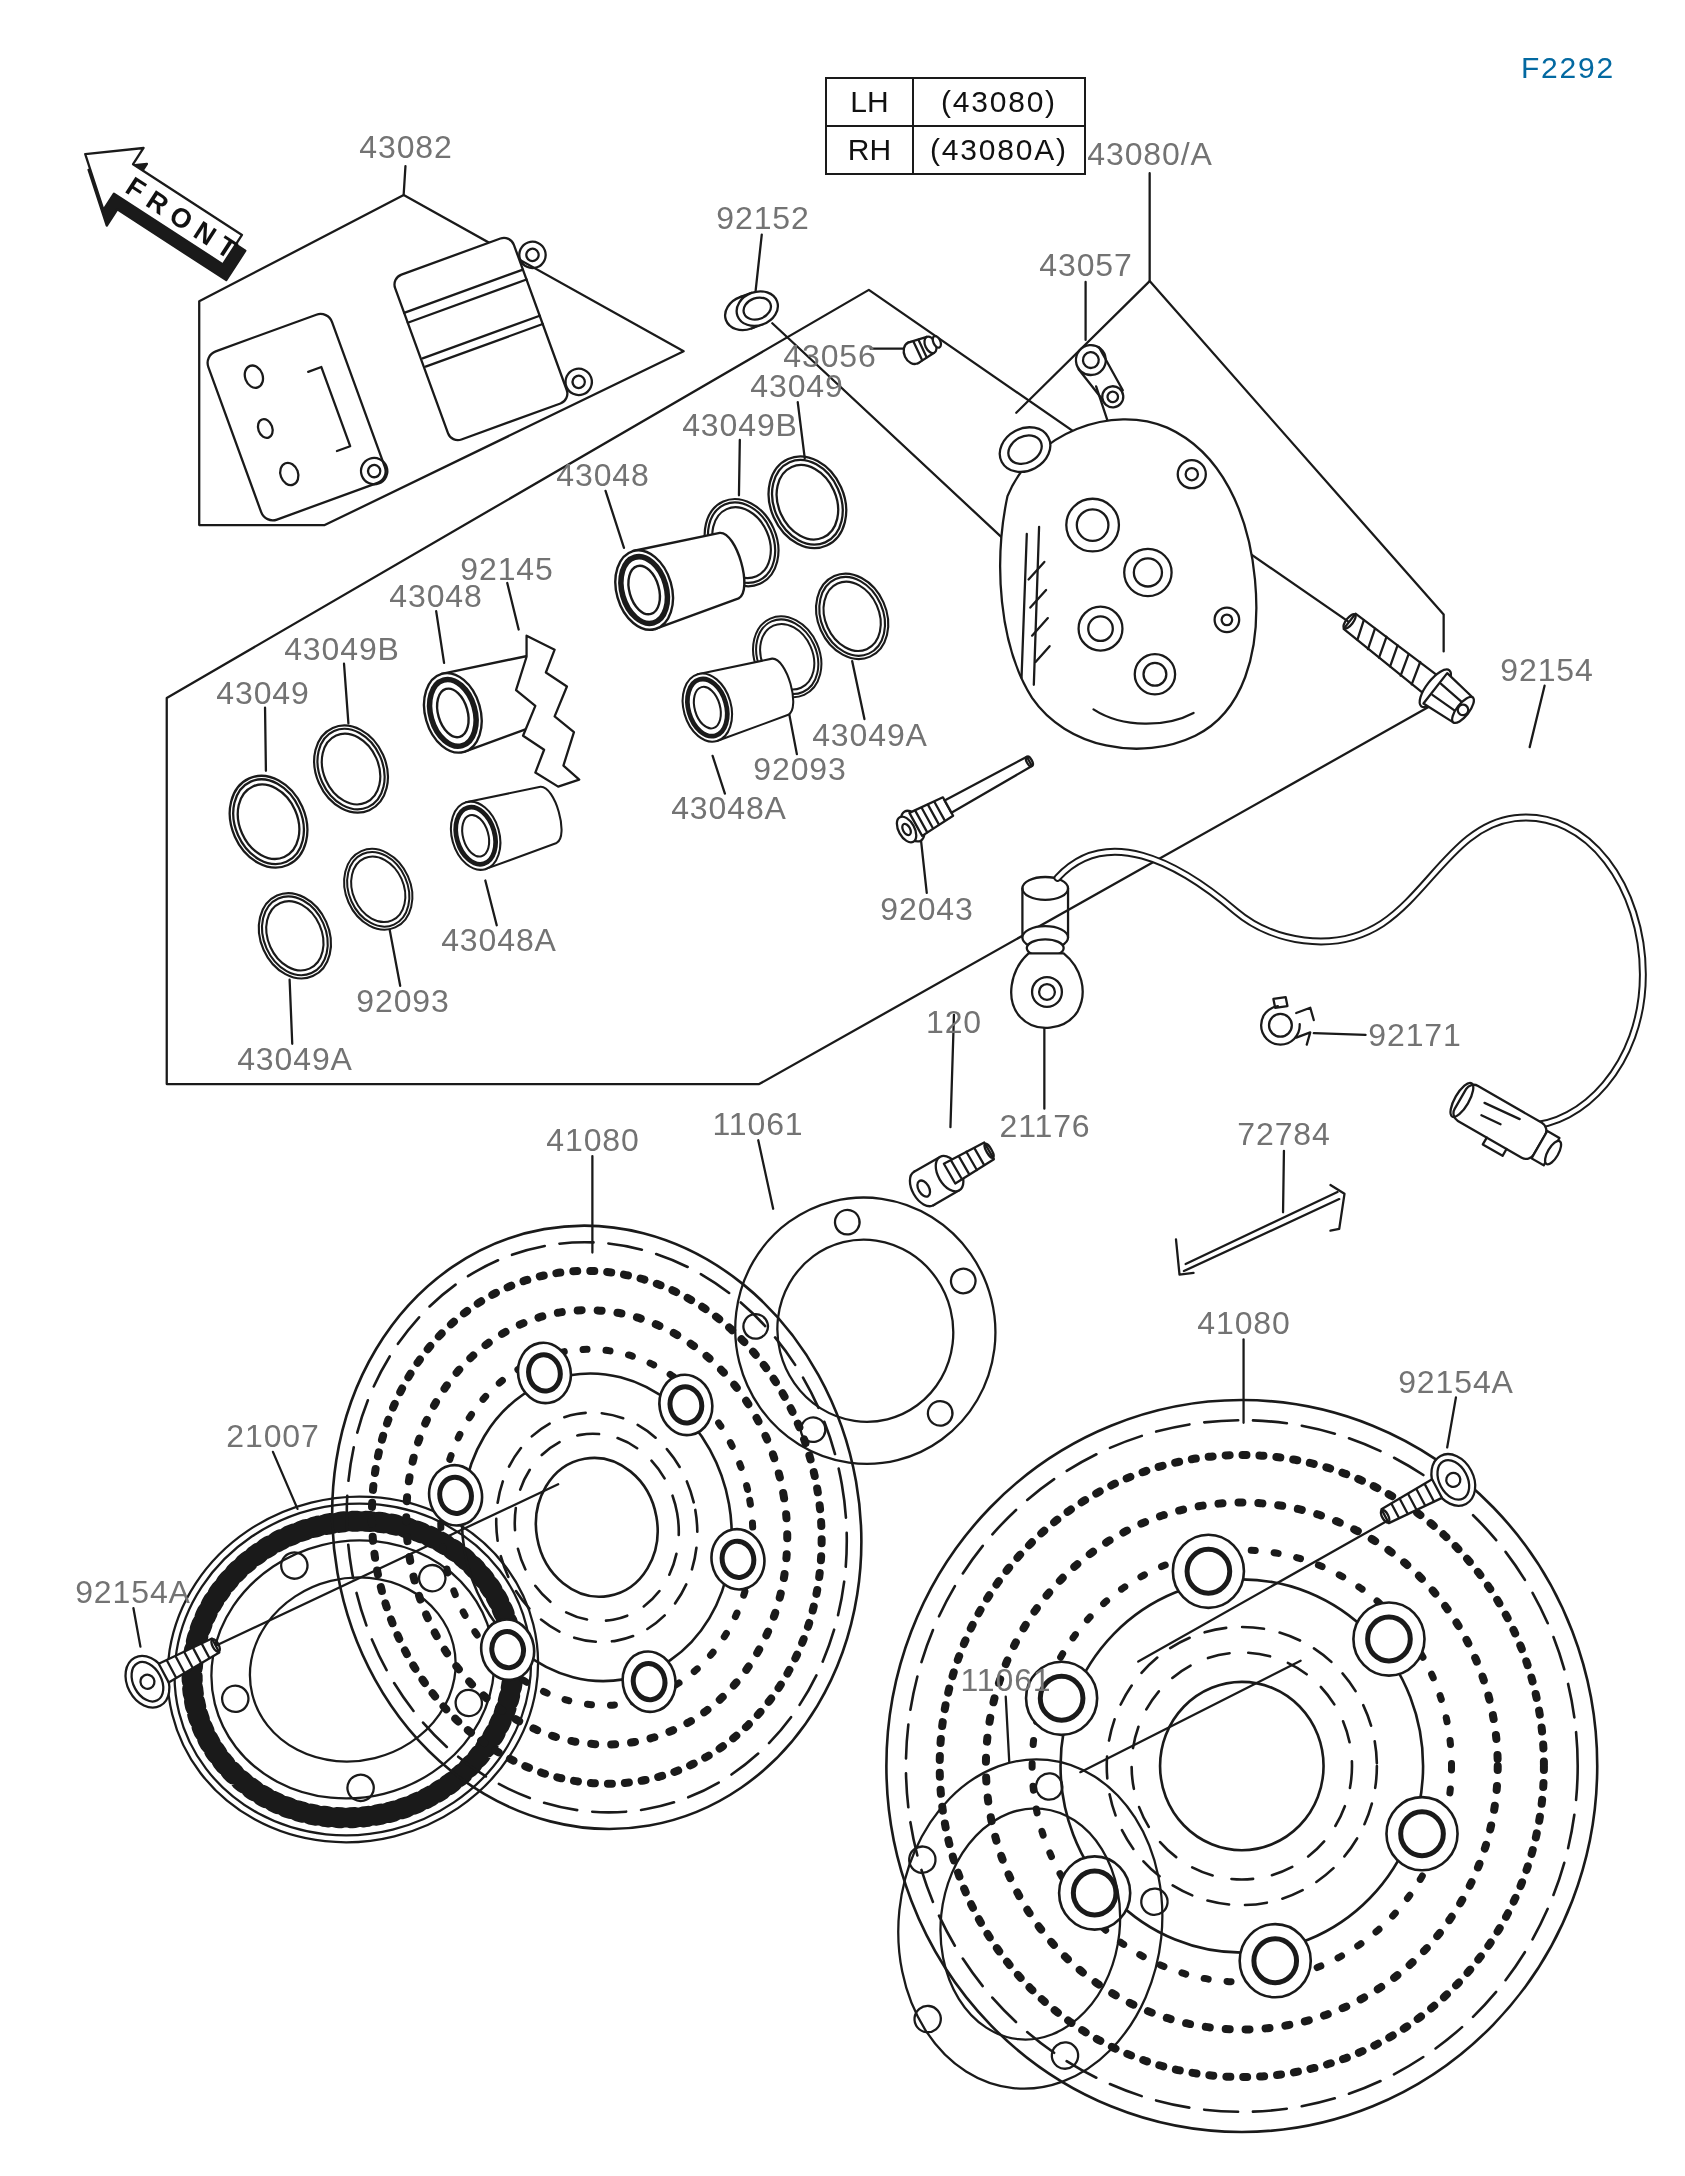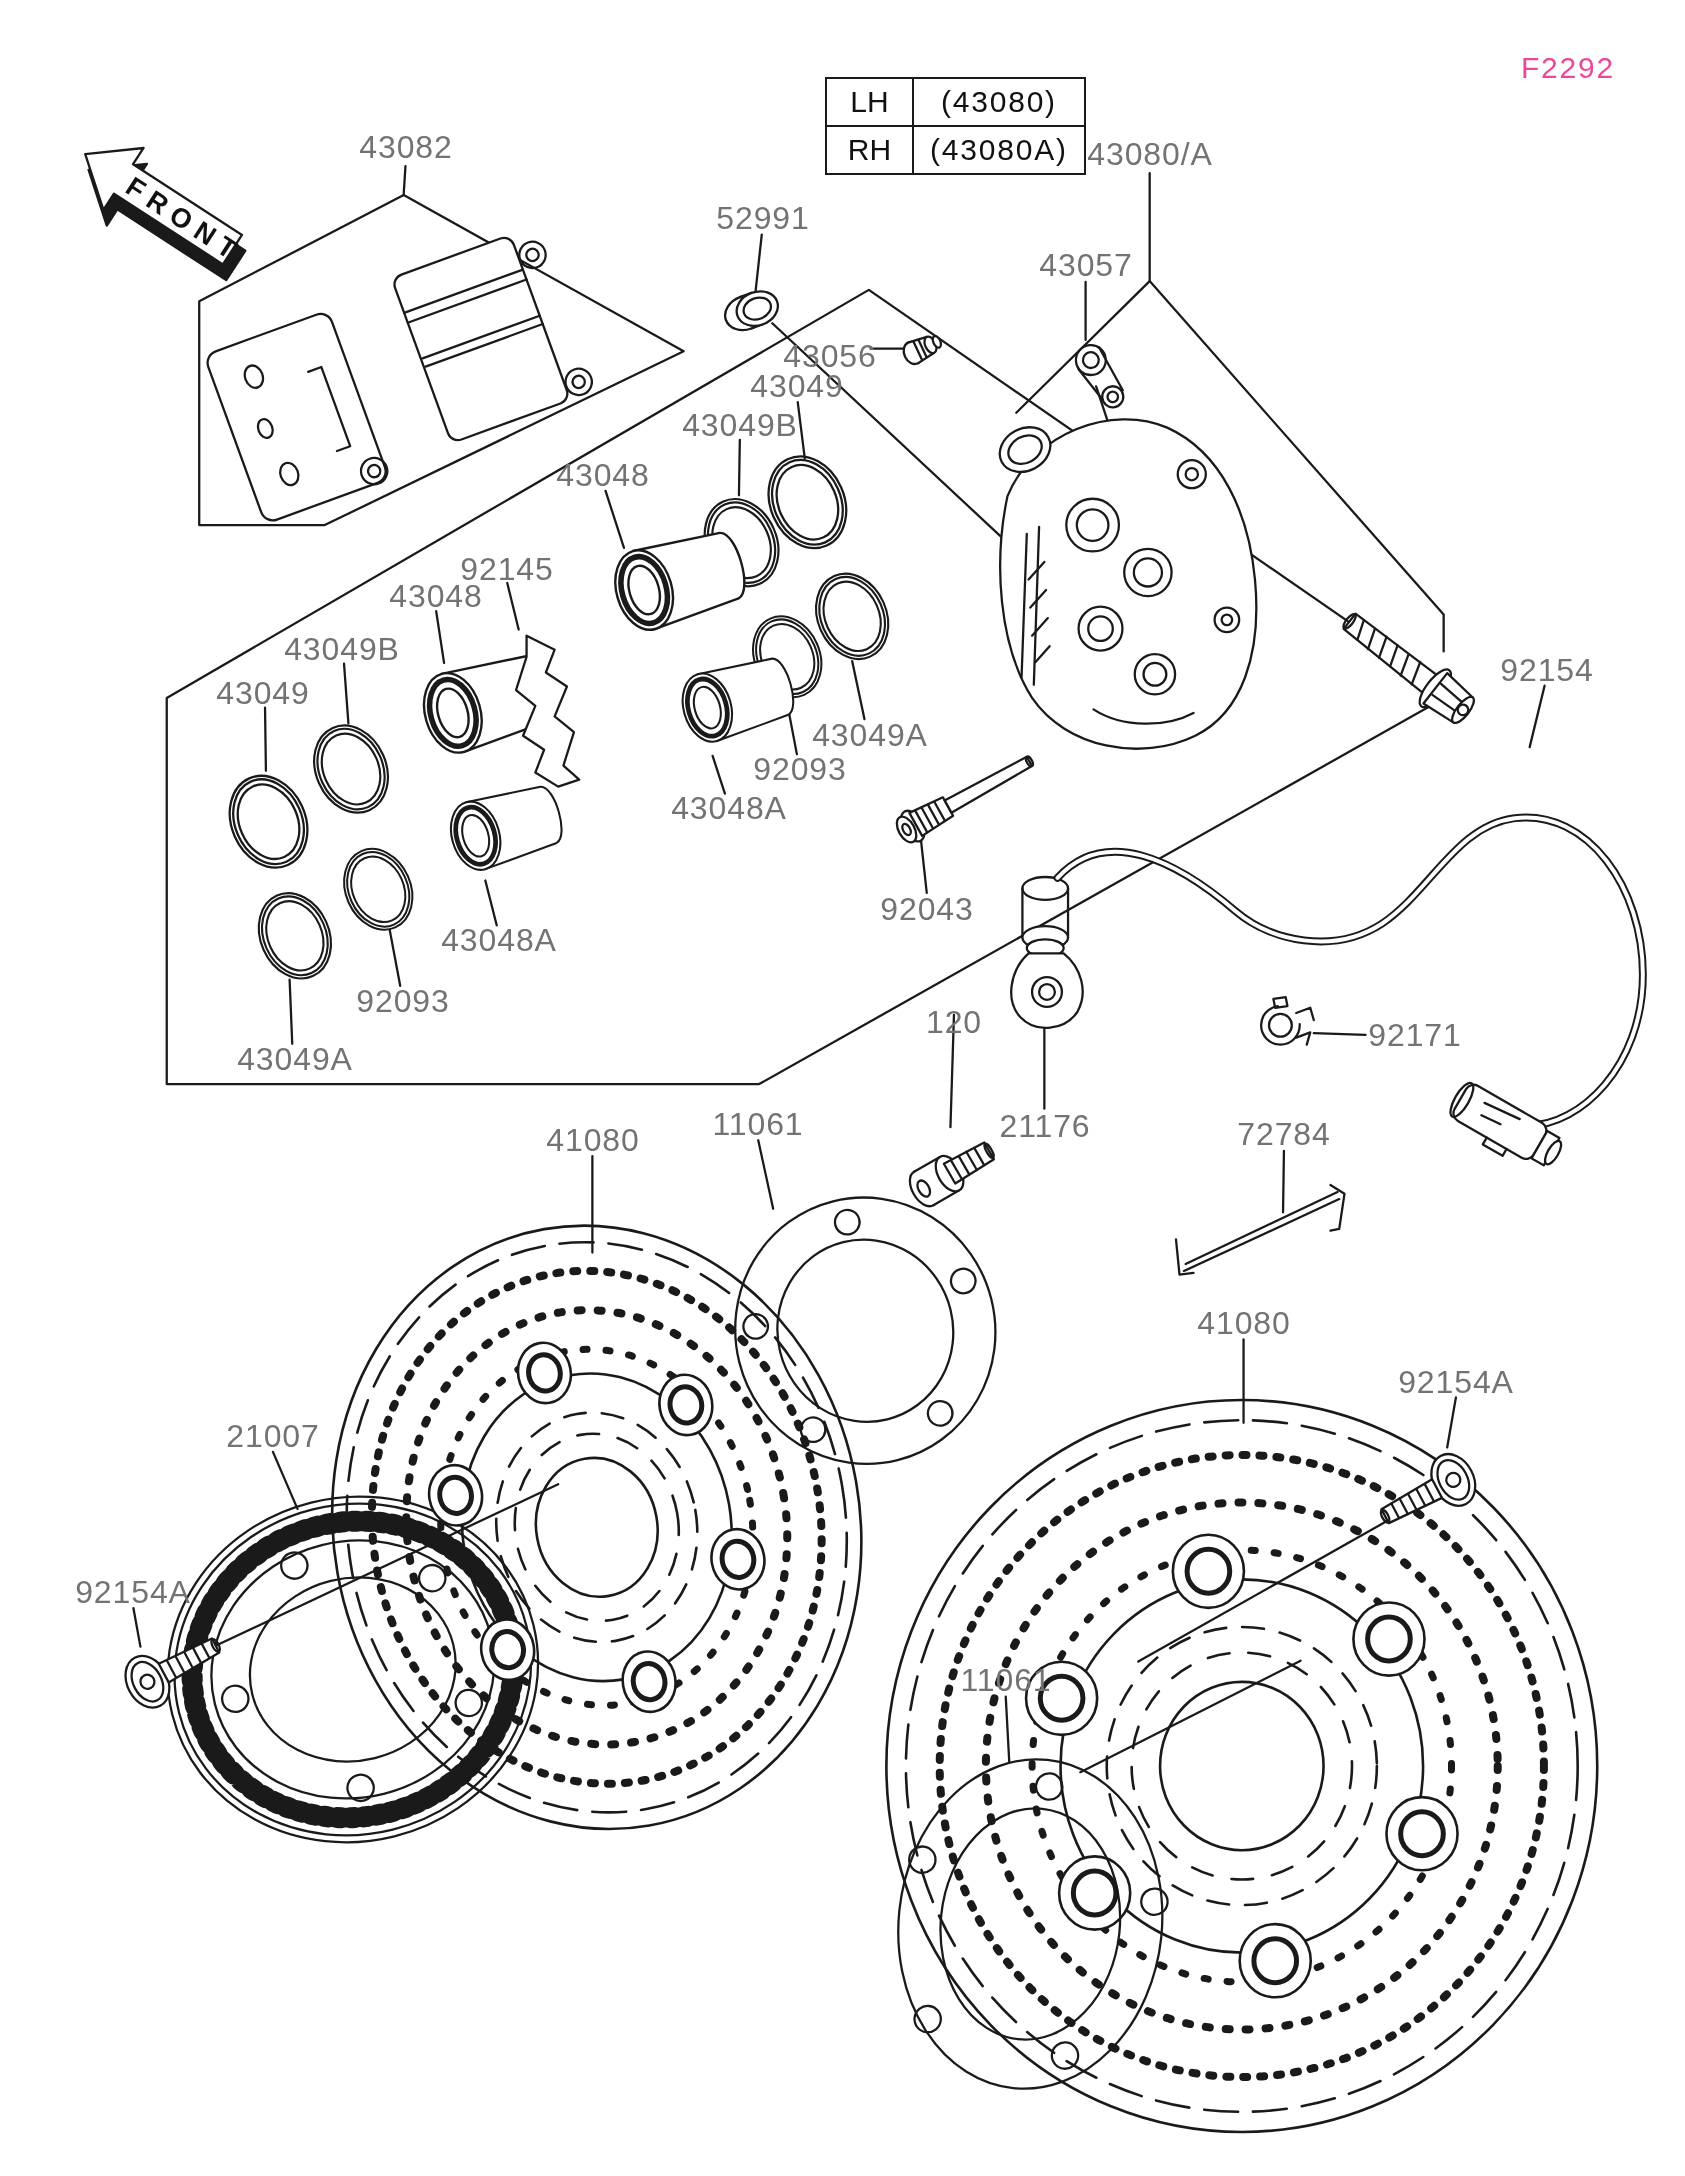--- a/index.html
+++ b/index.html
@@ -1,21 +1,21 @@
 <!DOCTYPE html>
 <html style="font-size:14px"><head>
 <meta charset="utf-8">
 <style>
   html,body{margin:0;padding:0;background:#ffffff;}
   body{width:1685px;height:2177px;position:relative;font-family:"Liberation Sans",sans-serif;overflow:hidden;}
   #stage{position:absolute;inset:0;width:1685px;height:2177px;}
   #art{position:absolute;left:0;top:0;}
   #art *{stroke:#1a1a1a;fill:none;stroke-width:2.6;stroke-linecap:round;stroke-linejoin:round;}
   .plabel{position:absolute;transform:translate(-50%,-50%);font-size:32px;color:#737373;letter-spacing:0.9px;white-space:nowrap;}
-  .figcode{position:absolute;transform:translate(-50%,-50%);font-size:30px;color:#ec4899;letter-spacing:1.8px;}
+  .figcode{position:absolute;transform:translate(-50%,-50%);font-size:30px;color:#0369a1;letter-spacing:1.8px;}
   .vtable{position:absolute;left:825px;top:77px;border-collapse:collapse;}
   .vtable td{border:2.6px solid #1a1a1a;font-size:30px;color:#111;text-align:center;height:46px;padding:0 16px;}
   .vtable td.side{width:53px;margin-left:11px;}
   .vtable td.pn{width:123px;letter-spacing:1.8px;border-radius:21px;}
 </style>
 </head>
 <body>
 
 <div id="stage">
 
@@ -325,21 +325,21 @@
     <td class="pn">(43080)</td>
   </tr>
   <tr>
     <td class="side">RH</td>
     <td class="pn">(43080A)</td>
   </tr>
 </tbody>
     </table>
 
 <div class="plabel" style="left:406px;top:147px">43082</div>
-<div class="plabel" style="left:763px;top:218px">52991</div>
+<div class="plabel" style="left:763px;top:218px">92152</div>
 <div class="plabel" style="left:1150px;top:154px">43080/A</div>
 <div class="plabel" style="left:830px;top:356px">43056</div>
 <div class="plabel" style="left:1086px;top:265px">43057</div>
 <div class="plabel" style="left:797px;top:386px">43049</div>
 <div class="plabel" style="left:740px;top:425px">43049B</div>
 <div class="plabel" style="left:603px;top:475px">43048</div>
 <div class="plabel" style="left:507px;top:569px">92145</div>
 <div class="plabel" style="left:436px;top:596px">43048</div>
 <div class="plabel" style="left:342px;top:649px">43049B</div>
 <div class="plabel" style="left:263px;top:693px">43049</div>

